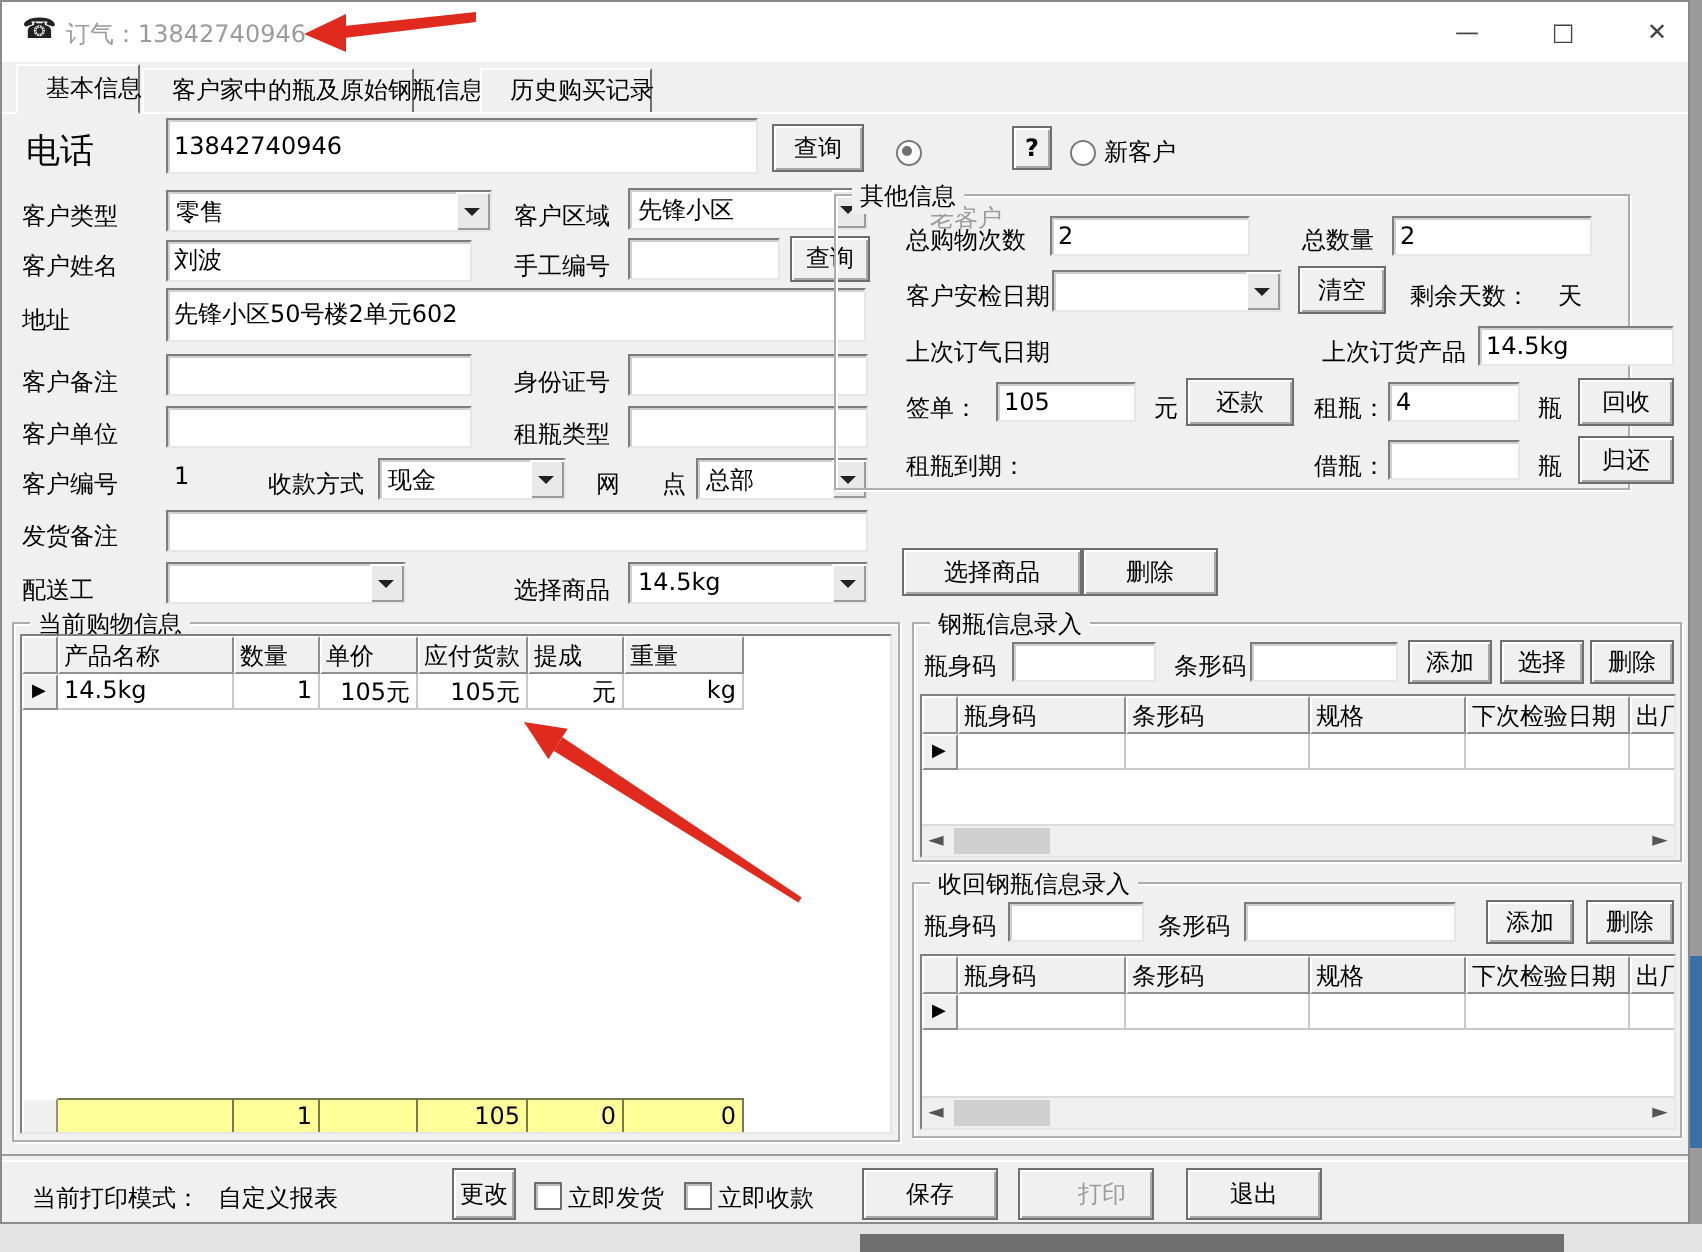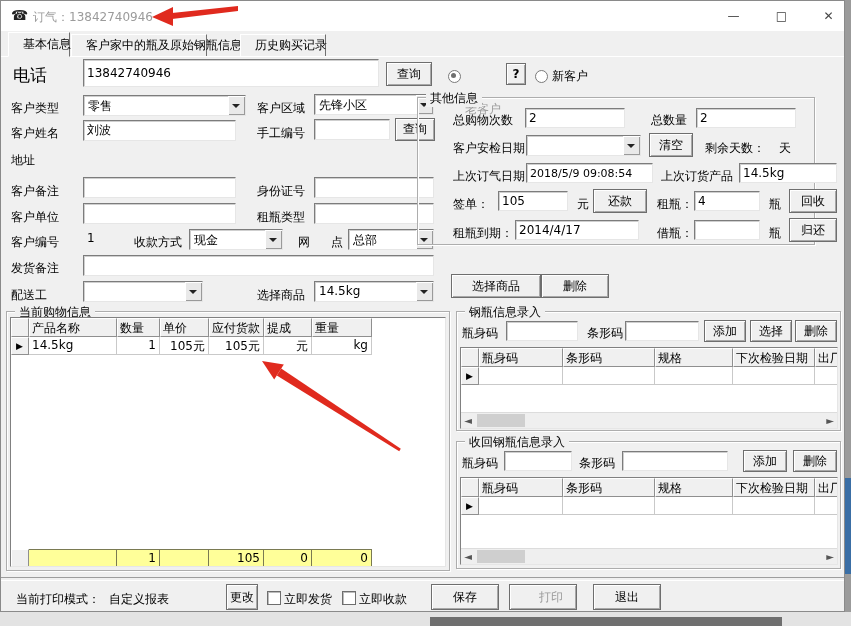--- a/index.html
+++ b/index.html
@@ -91,20 +91,21 @@
         </span>
     </div>
 
     <span class="lbl" style="left:10px;top:124px;">客户姓名</span>
     <input class="inp" style="left: 82px; top: 119px; width: 153px; height: 21px;" value="刘波">
     <span class="lbl" style="left:256px;top:124px;">手工编号</span>
     <input class="inp" style="left: 313px; top: 118px; width: 76px; height: 21px;" value="">
     <div class="btn" style="left:394px;top:117px;width:40px;height:23px;line-height:21px;">查询</div>
 
     <span class="lbl" style="left:10px;top:151px;">地址</span>
+    <input class="inp big" style="left: 82px; top: 143px; width: 350px; height: 27px;" value="先锋小区50号楼2单元602">
 
     <span class="lbl" style="left:10px;top:182px;">客户备注</span>
     <input class="inp" style="left: 82px; top: 176px; width: 153px; height: 21px;" value="">
     <span class="lbl" style="left:256px;top:182px;">身份证号</span>
     <input class="inp" style="left: 313px; top: 176px; width: 120px; height: 21px;" value="">
 
     <span class="lbl" style="left:10px;top:208px;">客户单位</span>
     <input class="inp" style="left: 82px; top: 202px; width: 153px; height: 21px;" value="">
     <span class="lbl" style="left:256px;top:208px;">租瓶类型</span>
     <input class="inp" style="left: 313px; top: 202px; width: 120px; height: 21px;" value="">
@@ -164,35 +165,33 @@
       <span class="combo-val"></span>
       <span class="combo-btn">
           <i class="tri"></i>
         </span>
     </div>
     <div class="btn" style="left:648px;top:132px;width:44px;height:24px;line-height:22px;">清空</div>
     <span class="lbl" style="left:704px;top:139px;">剩余天数：</span>
     <span class="lbl" style="left:778px;top:139px;">天</span>
 
     <span class="lbl" style="left:452px;top:167px;">上次订气日期</span>
-    <input class="inp" style="left: 525px; top: 162px; width: 127px; height: 20px; font-size: 11px;" value="2018/5/9 09:08:54">
     <span class="lbl" style="left:660px;top:167px;">上次订货产品</span>
     <input class="inp" style="left: 738px; top: 162px; width: 98px; height: 20px;" value="14.5kg">
 
     <span class="lbl" style="left:452px;top:195px;">签单：</span>
     <input class="inp" style="left: 497px; top: 190px; width: 70px; height: 20px;" value="105">
     <span class="lbl" style="left:576px;top:195px;">元</span>
     <div class="btn" style="left:592px;top:188px;width:54px;height:24px;line-height:22px;">还款</div>
     <span class="lbl" style="left:656px;top:195px;">租瓶：</span>
     <input class="inp" style="left: 693px; top: 190px; width: 66px; height: 20px;" value="4">
     <span class="lbl" style="left:768px;top:195px;">瓶</span>
     <div class="btn" style="left:788px;top:188px;width:48px;height:24px;line-height:22px;">回收</div>
 
     <span class="lbl" style="left:452px;top:224px;">租瓶到期：</span>
-    <input class="inp" style="left: 514px; top: 219px; width: 124px; height: 20px;" value="2014/4/17">
     <span class="lbl" style="left:656px;top:224px;">借瓶：</span>
     <input class="inp" style="left: 693px; top: 219px; width: 66px; height: 20px;" value="">
     <span class="lbl" style="left:768px;top:224px;">瓶</span>
     <div class="btn" style="left:788px;top:217px;width:48px;height:24px;line-height:22px;">归还</div>
 
     <div class="btn" style="left:450px;top:273px;width:90px;height:24px;line-height:22px;">选择商品</div>
     <div class="btn" style="left:540px;top:273px;width:68px;height:24px;line-height:22px;">删除</div>
 
     <div class="grp" style="left:5px;top:310px;width:444px;height:260px;">
       <span class="grp-t">当前购物信息</span>

